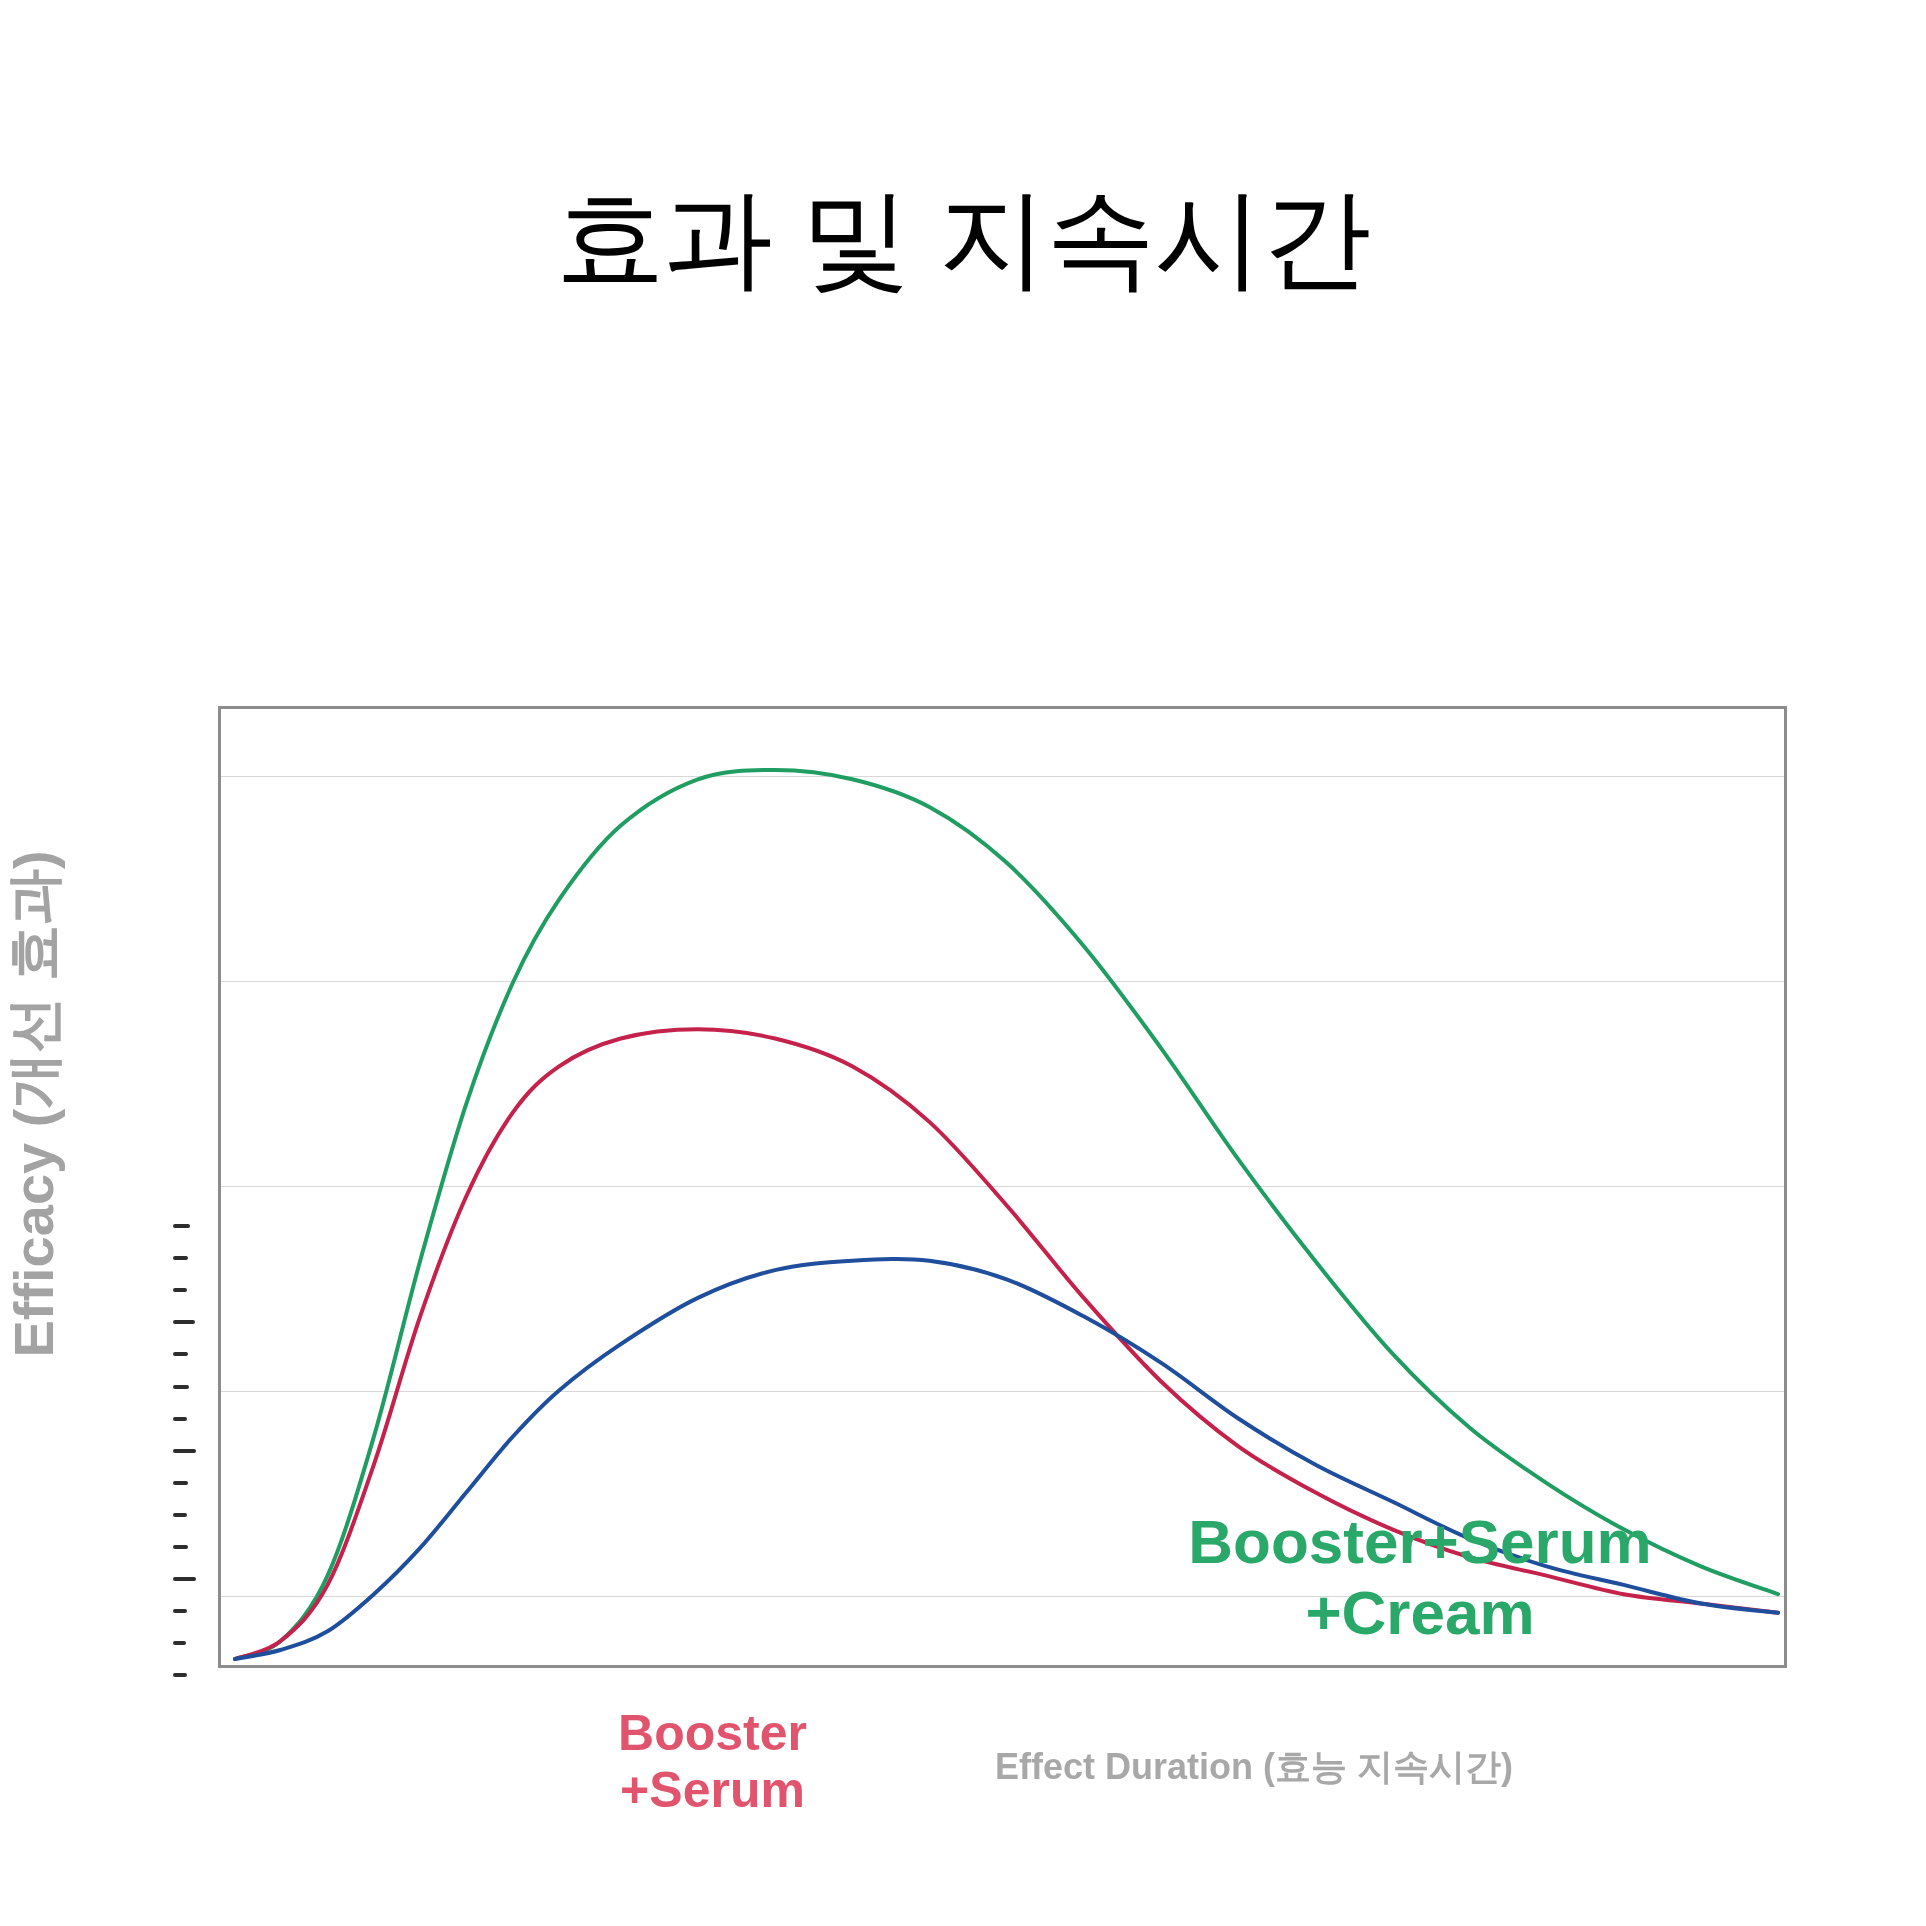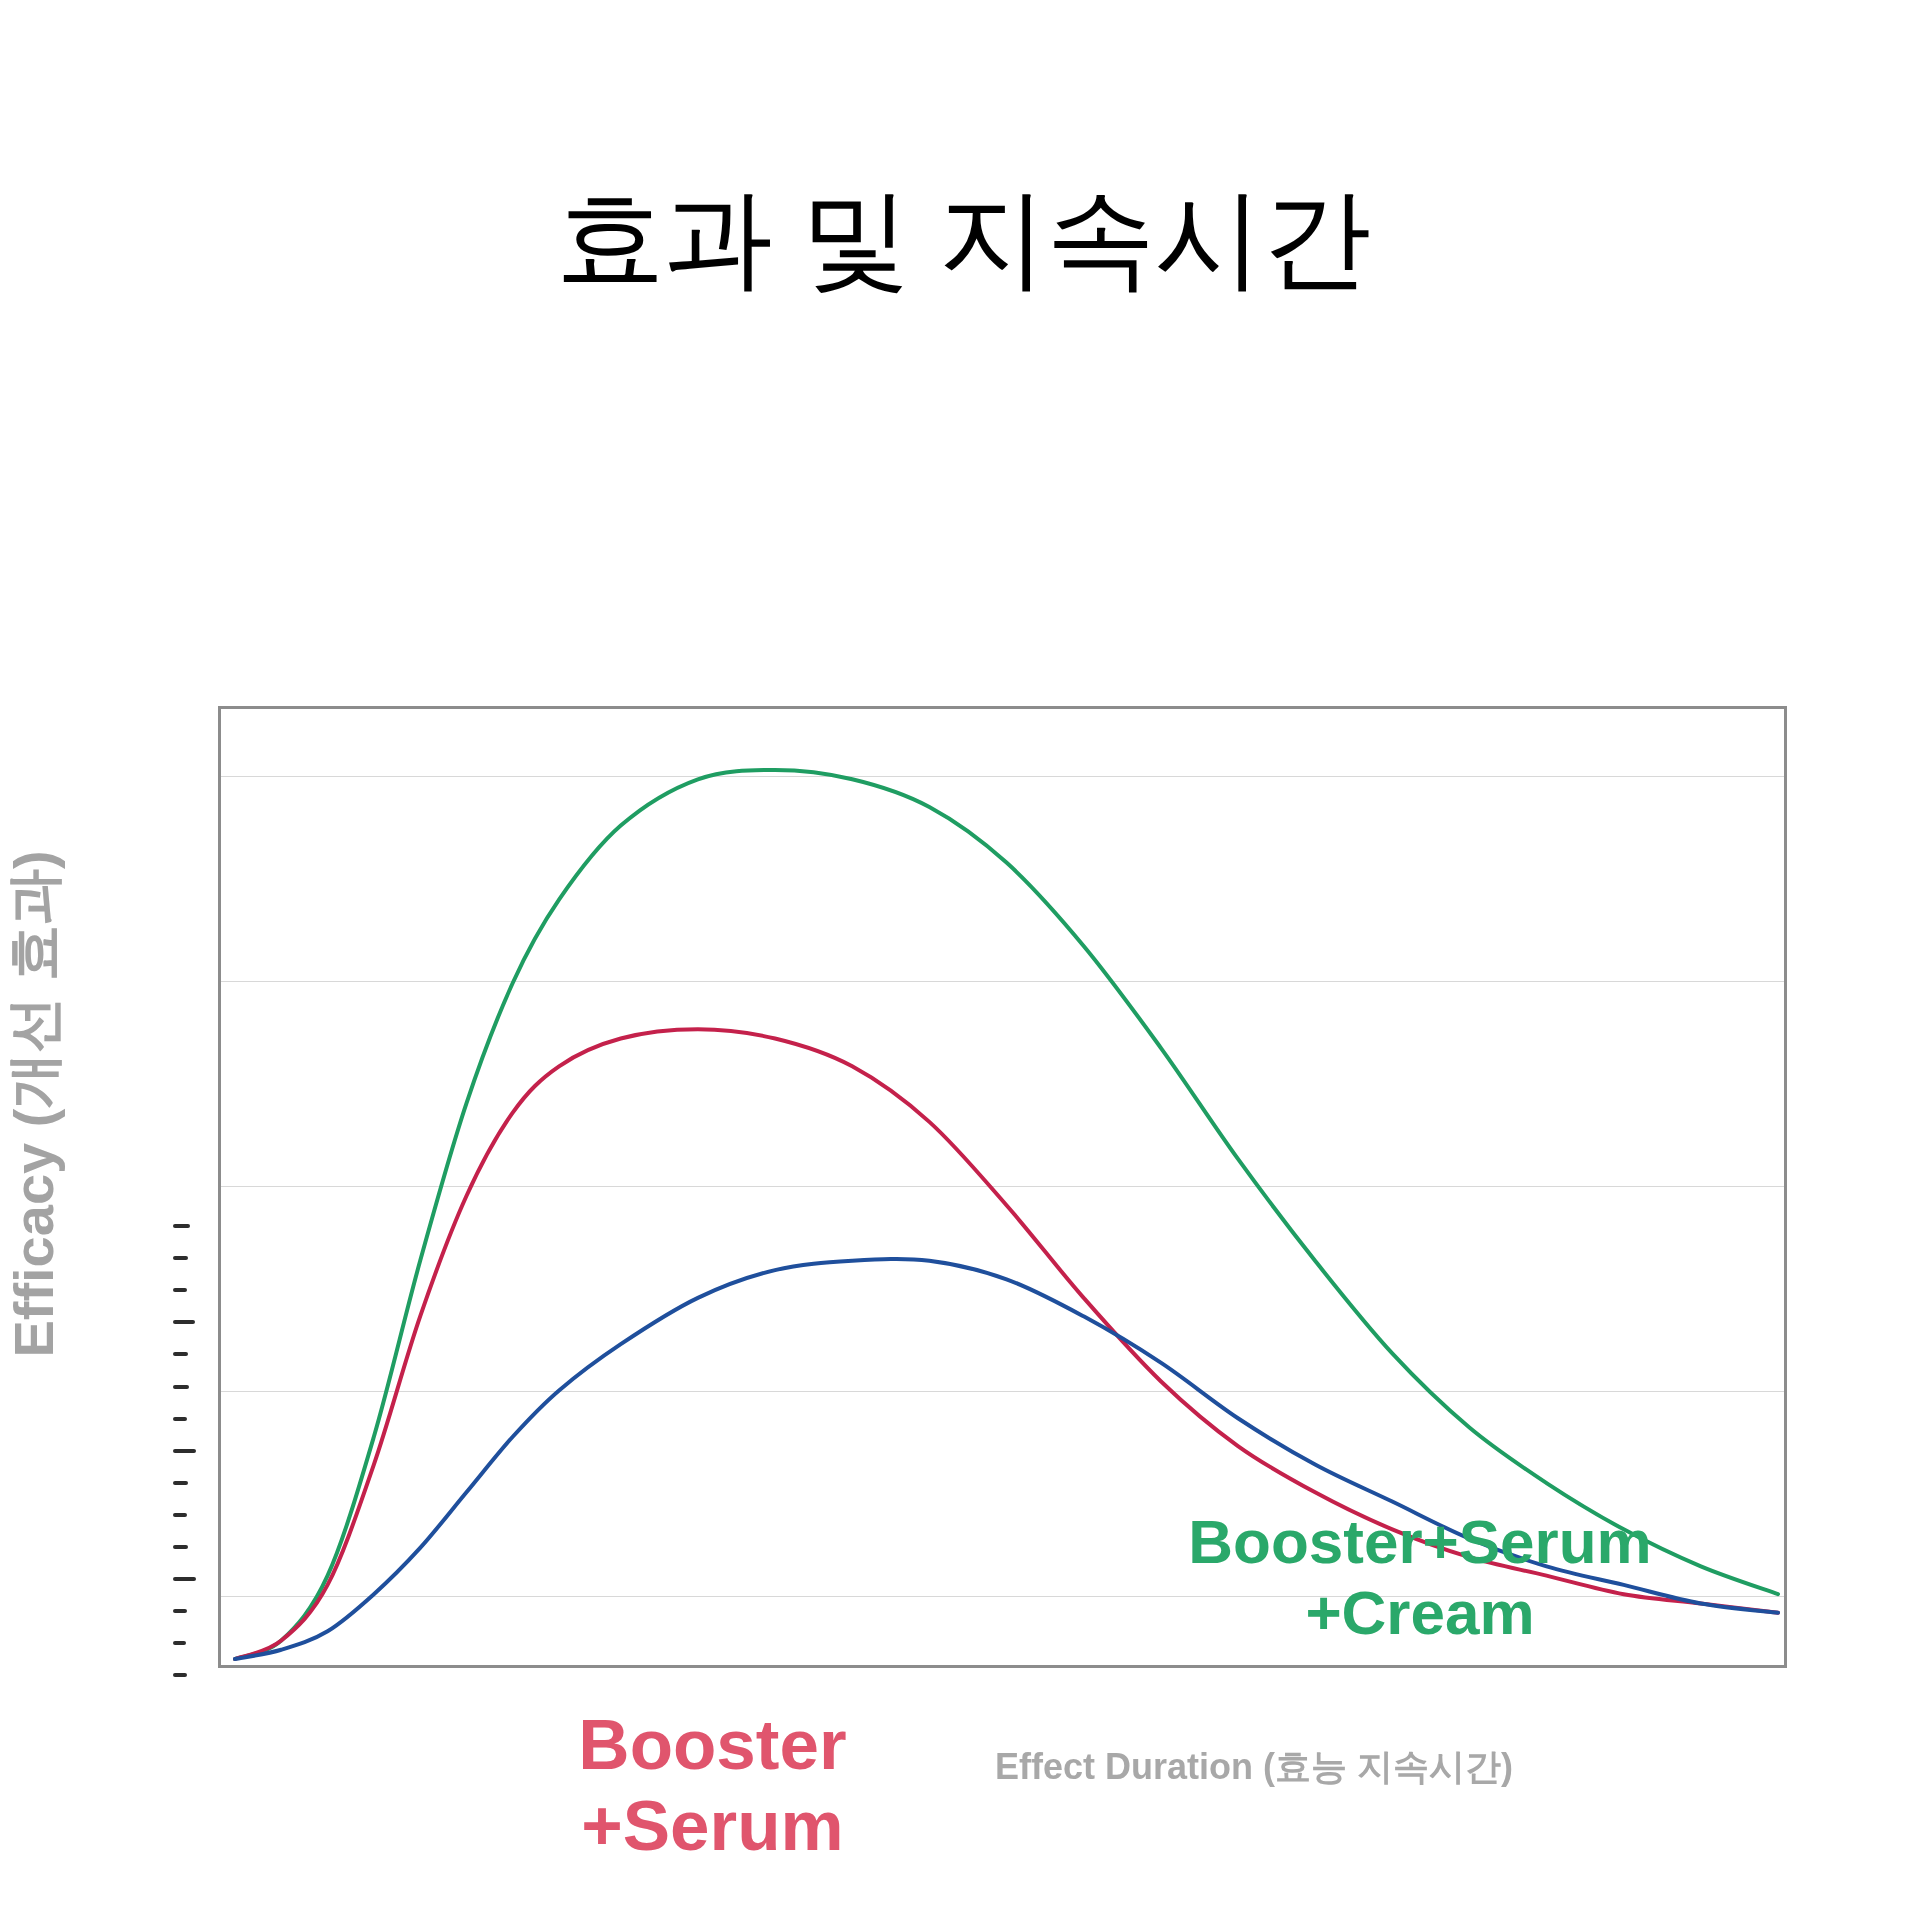--- a/index.html
+++ b/index.html
@@ -97,21 +97,21 @@
   }
   #label-green{
     left:1169px;top:875px;
     font-size:62px;
     color:#2aa86a;
     text-align:center;
     width:502px;
   }
   #label-pink{
     left:572px;top:1073px;
-    font-size:71px;
+    font-size:50px;
     color:#e0556d;
     text-align:center;
     width:281px;
   }
 </style>
 </head>
 <body>
 
 <div id="title-block">
   <div id="title-line2">효과 및 지속시간</div>

